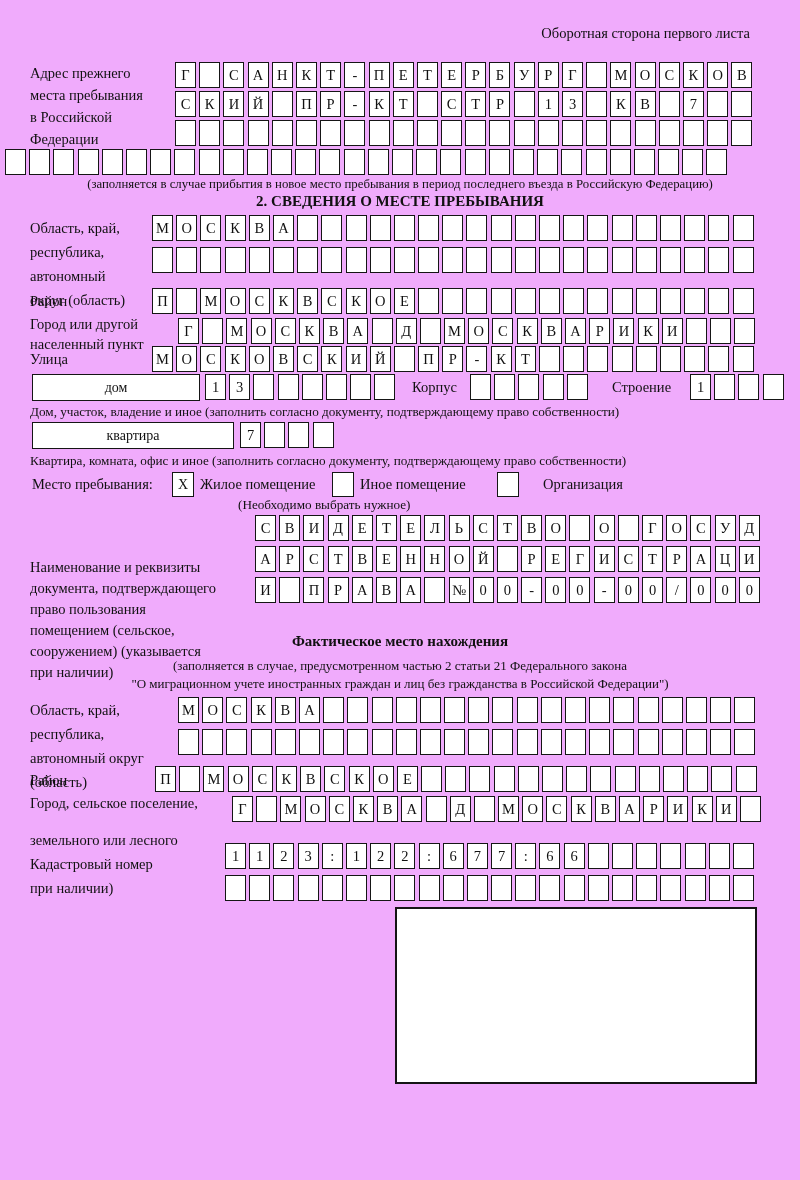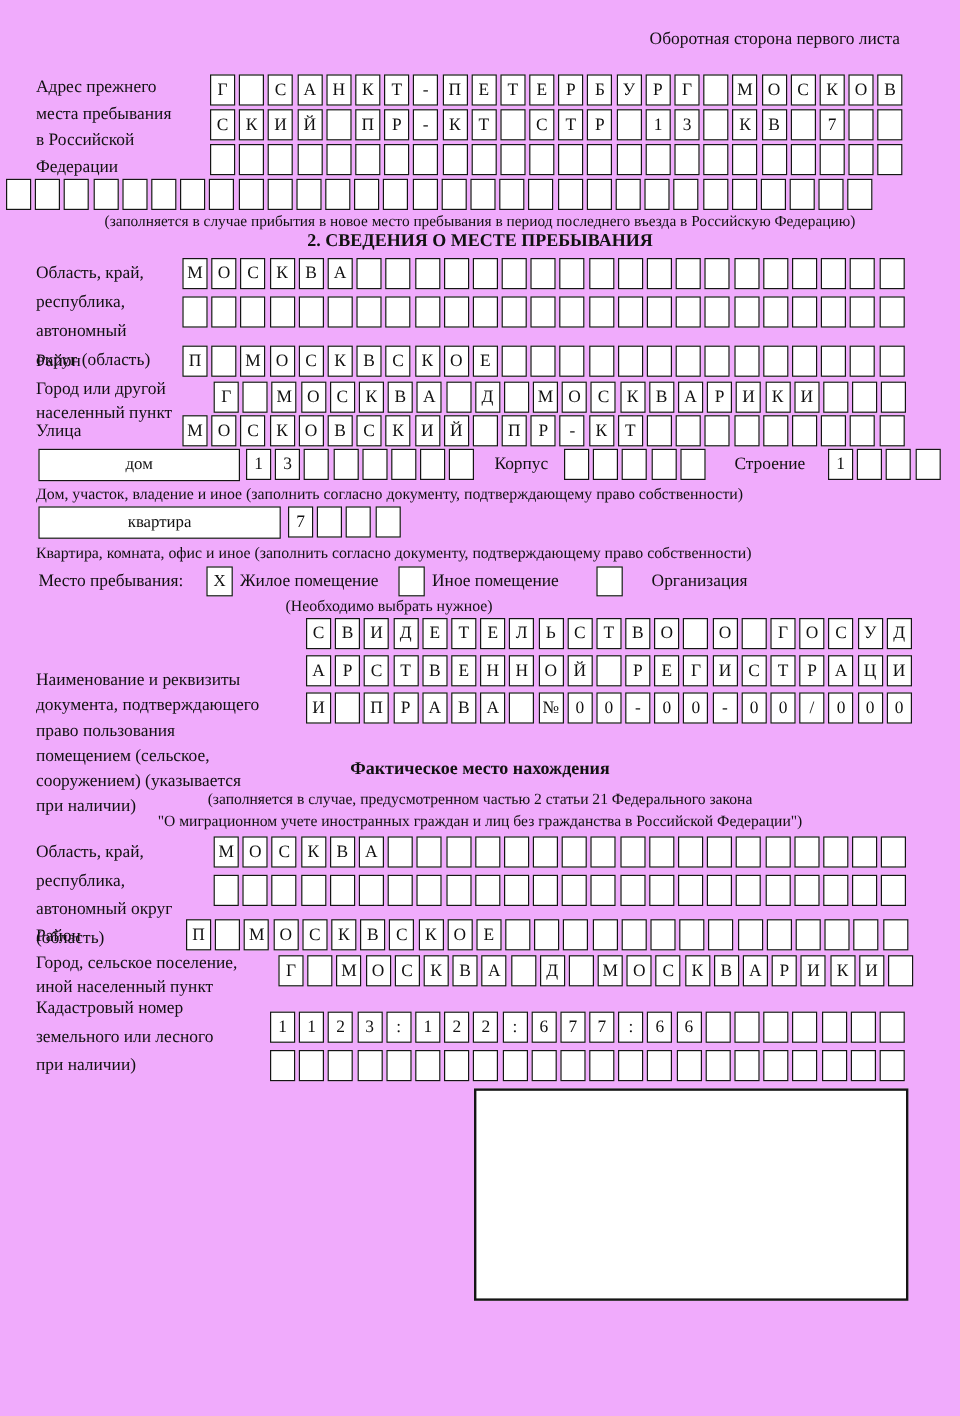--- a/index.html
+++ b/index.html
@@ -109,27 +109,26 @@
       <div>(область)</div>
     </div>
   <div class="abs boxrow" style="left:178px;top:697px;"><span class="cell">М</span><span class="cell">О</span><span class="cell">С</span><span class="cell">К</span><span class="cell">В</span><span class="cell">А</span><span class="cell"></span><span class="cell"></span><span class="cell"></span><span class="cell"></span><span class="cell"></span><span class="cell"></span><span class="cell"></span><span class="cell"></span><span class="cell"></span><span class="cell"></span><span class="cell"></span><span class="cell"></span><span class="cell"></span><span class="cell"></span><span class="cell"></span><span class="cell"></span><span class="cell"></span><span class="cell"></span></div>
   <div class="abs boxrow" style="left:178px;top:729px;"><span class="cell"></span><span class="cell"></span><span class="cell"></span><span class="cell"></span><span class="cell"></span><span class="cell"></span><span class="cell"></span><span class="cell"></span><span class="cell"></span><span class="cell"></span><span class="cell"></span><span class="cell"></span><span class="cell"></span><span class="cell"></span><span class="cell"></span><span class="cell"></span><span class="cell"></span><span class="cell"></span><span class="cell"></span><span class="cell"></span><span class="cell"></span><span class="cell"></span><span class="cell"></span><span class="cell"></span></div>
 
   <div class="abs lbl" style="left:30px;top:769px;">Район</div>
   <div class="abs boxrow" style="left:155px;top:766px;"><span class="cell">П</span><span class="cell"></span><span class="cell">М</span><span class="cell">О</span><span class="cell">С</span><span class="cell">К</span><span class="cell">В</span><span class="cell">С</span><span class="cell">К</span><span class="cell">О</span><span class="cell">Е</span><span class="cell"></span><span class="cell"></span><span class="cell"></span><span class="cell"></span><span class="cell"></span><span class="cell"></span><span class="cell"></span><span class="cell"></span><span class="cell"></span><span class="cell"></span><span class="cell"></span><span class="cell"></span><span class="cell"></span><span class="cell"></span></div>
 
   <div class="abs lbl" style="left:30px;top:793px;width:200px;line-height:20px;">
       <div>Город, сельское поселение,</div>
-      <div>иной населенный пункт</div>
     </div>
   <div class="abs boxrow" style="left:232px;top:796px;"><span class="cell">Г</span><span class="cell"></span><span class="cell">М</span><span class="cell">О</span><span class="cell">С</span><span class="cell">К</span><span class="cell">В</span><span class="cell">А</span><span class="cell"></span><span class="cell">Д</span><span class="cell"></span><span class="cell">М</span><span class="cell">О</span><span class="cell">С</span><span class="cell">К</span><span class="cell">В</span><span class="cell">А</span><span class="cell">Р</span><span class="cell">И</span><span class="cell">К</span><span class="cell">И</span><span class="cell"></span></div>
 
   <div class="abs lbl" style="left:30px;top:828px;width:200px;line-height:24px;">
+      <div>земельного или лесного</div>
       <div>Кадастровый номер</div>
-      <div>земельного или лесного</div>
       <div>при наличии)</div>
     </div>
   <div class="abs boxrow" style="left:225px;top:843px;"><span class="cell">1</span><span class="cell">1</span><span class="cell">2</span><span class="cell">3</span><span class="cell">:</span><span class="cell">1</span><span class="cell">2</span><span class="cell">2</span><span class="cell">:</span><span class="cell">6</span><span class="cell">7</span><span class="cell">7</span><span class="cell">:</span><span class="cell">6</span><span class="cell">6</span><span class="cell"></span><span class="cell"></span><span class="cell"></span><span class="cell"></span><span class="cell"></span><span class="cell"></span><span class="cell"></span></div>
   <div class="abs boxrow" style="left:225px;top:875px;"><span class="cell"></span><span class="cell"></span><span class="cell"></span><span class="cell"></span><span class="cell"></span><span class="cell"></span><span class="cell"></span><span class="cell"></span><span class="cell"></span><span class="cell"></span><span class="cell"></span><span class="cell"></span><span class="cell"></span><span class="cell"></span><span class="cell"></span><span class="cell"></span><span class="cell"></span><span class="cell"></span><span class="cell"></span><span class="cell"></span><span class="cell"></span><span class="cell"></span></div>
 
   <div class="abs stampbox" style="left:395px;top:907px;width:358px;height:173px;"></div>
 
 </div>
 
 </body></html>

